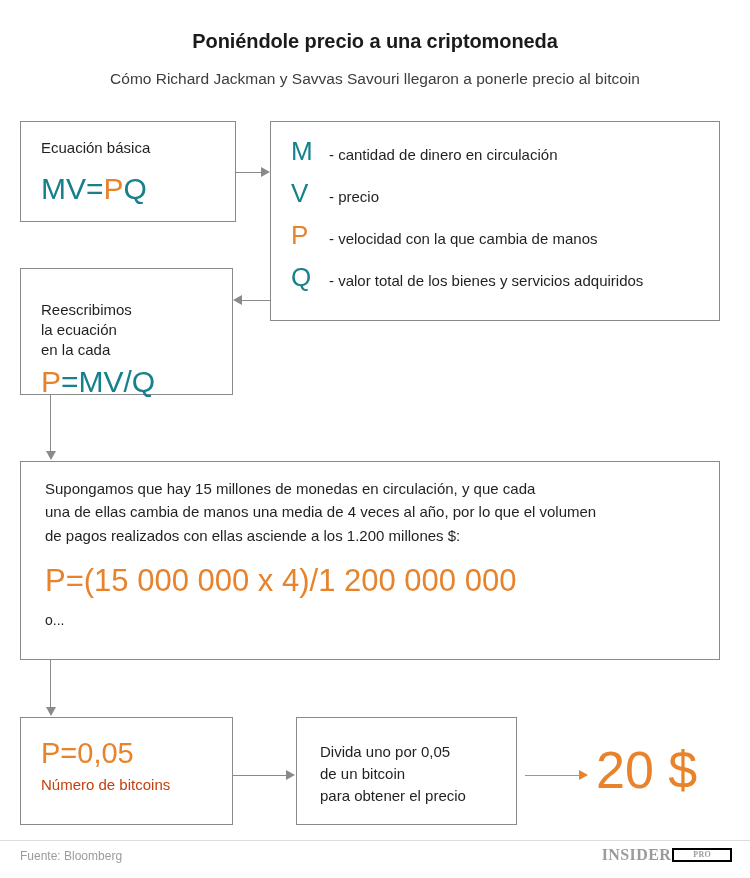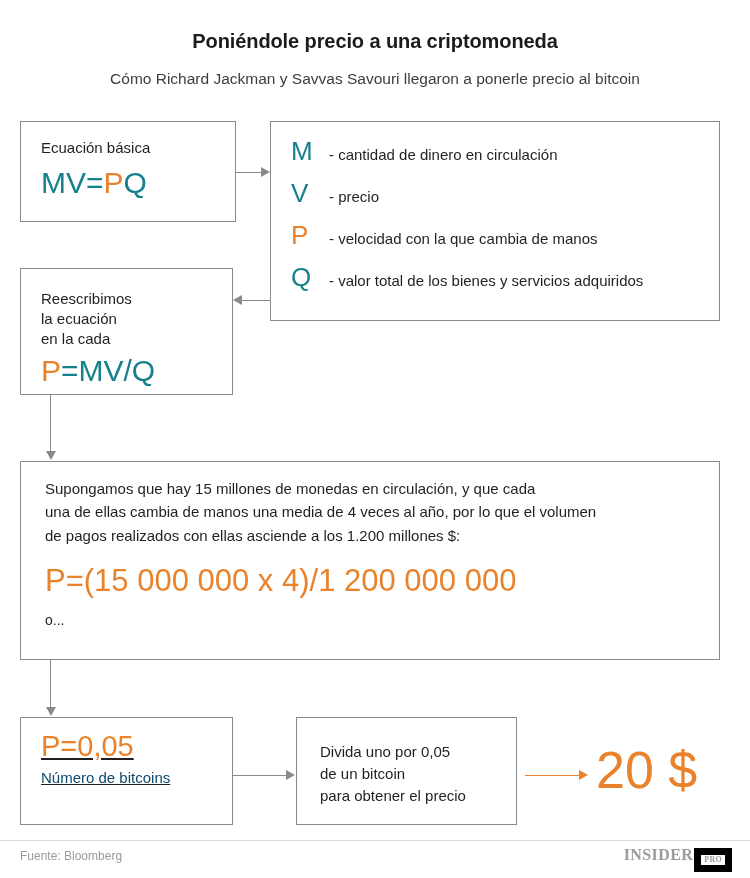--- a/index.html
+++ b/index.html
@@ -70,21 +70,21 @@
   .orange { color: #e8822b; }
 
   
   #box-basic {
     left: 20px;
     top: 121px;
     width: 216px;
     height: 101px;
     padding: 16px 0 8px 20px;
   }
-  #box-basic .eq { margin-top: 8px; }
+  #box-basic .eq { margin-top: 14px; }
 
   
   #box-legend {
     left: 270px;
     top: 121px;
     width: 450px;
     height: 200px;
     padding: 16px 0 0 0;
   }
   .legend-row {
@@ -104,21 +104,21 @@
     color: #231f20;
     white-space: nowrap;
   }
 
   
   #box-rewrite {
     left: 20px;
     top: 268px;
     width: 213px;
     height: 127px;
-    padding: 20px 0 0 20px;
+    padding: 31px 0 0 20px;
   }
   #box-rewrite .eq { margin-top: 6px; }
 
   
   #box-assume {
     left: 20px;
     top: 461px;
     width: 700px;
     height: 199px;
     padding: 15px 0 0 24px;
@@ -137,29 +137,28 @@
     font-size: 14px;
     color: #231f20;
   }
 
   
   #box-result {
     left: 20px;
     top: 717px;
     width: 213px;
     height: 108px;
-    padding: 12px 0 0 20px;
-    text-decoration: underline;
+    padding: 19px 0 0 20px;
   }
   #box-result .eq { font-size: 29px; }
   #box-result .sub {
     margin-top: 6px;
     font-size: 15px;
     line-height: 1.35;
-    color: #0c4a6e;
+    color: #c2410c;
   }
 
   #box-divide {
     left: 296px;
     top: 717px;
     width: 221px;
     height: 108px;
     padding: 23px 0 0 23px;
   }
   #box-divide .txt {
@@ -241,22 +240,22 @@
     font-size: 16px;
     font-weight: bold;
     color: #9b9b9b;
     letter-spacing: 0.4px;
   }
   .logo-pro {
     font-family: "Liberation Serif", serif;
     font-size: 8px;
     font-weight: bold;
     color: #9b9b9b;
-    border: 7px solid #000000;
-    padding: 0 3px;
+    border: 2px solid #000000;
+    padding: 0 19px;
     line-height: 10px;
     margin-left: 1px;
     margin-top: 2px;
     letter-spacing: 0.3px;
   }
 </style>
 </head>
 <body>
 
 <div id="infographic">

